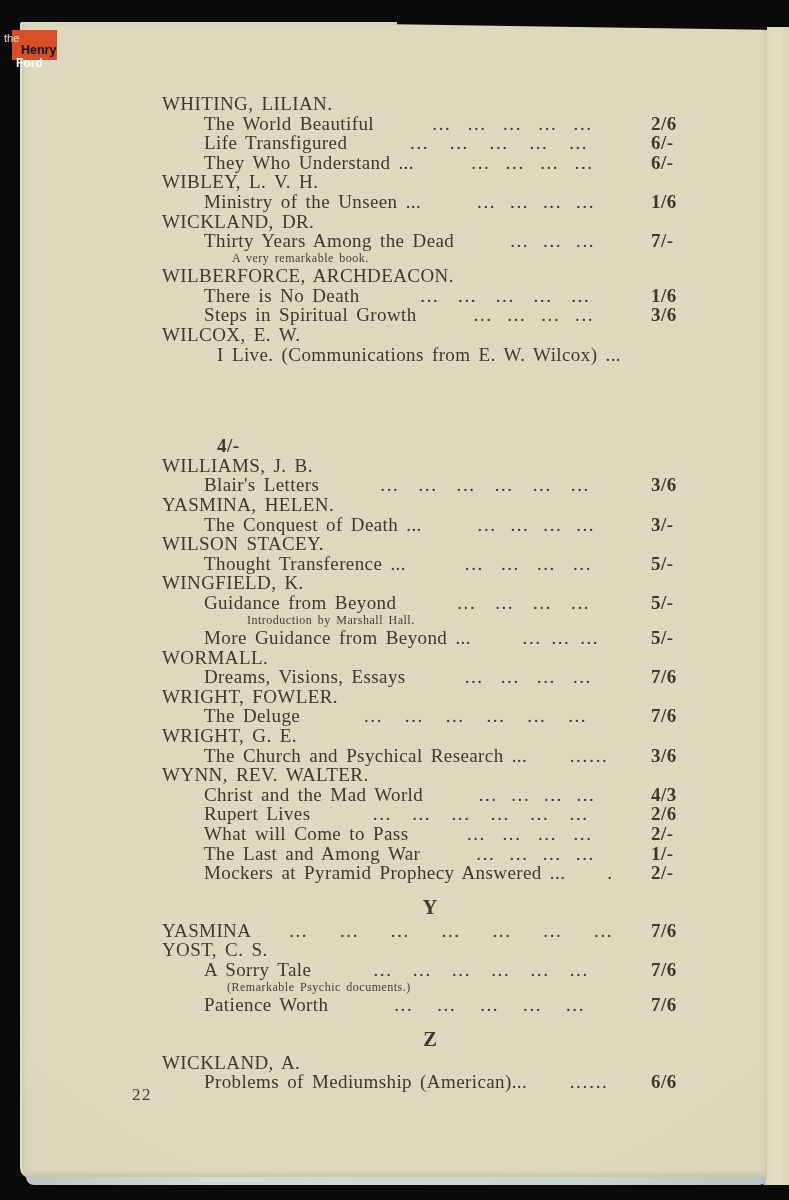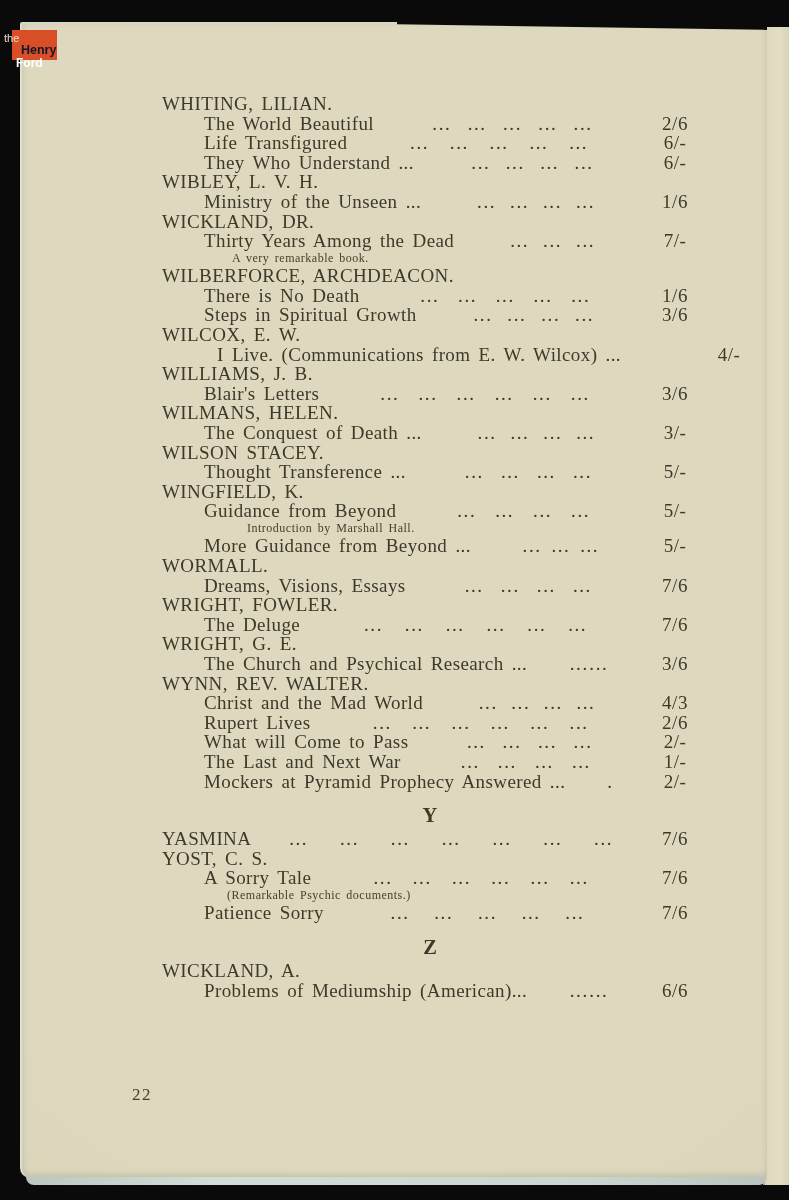--- a/index.html
+++ b/index.html
@@ -46,28 +46,28 @@
   .logo-henry{ position:absolute; left:9px;  top:13px; font-size:12.5px; font-weight:bold; color:#0f172a; }
   .logo-ford { position:absolute; left:4px;  top:26px; font-size:12px;  font-weight:bold; color:#fff; }
   
   .content {
     position:absolute; left:94px; top:70px; width:537px;
     color:#3e392b; font-size:19px;margin-left:46px;
   }
   .row { display:flex; align-items:baseline; line-height:19.6px; white-space:nowrap; }
   .author-row { letter-spacing:1.1px; word-spacing:5px; }
   .book-row   { padding-left:42px;gap:36px; }
-  .indent2    { padding-left:55px; }
+  .indent2    { padding-left:55px;flex-direction:column; }
   .title      { letter-spacing:0.4px; word-spacing:3px; }
   .dots {
     flex:1; display:flex; justify-content:space-evenly; align-items:baseline;
     padding:0 6px; overflow:hidden;
   }
   .dotg  { letter-spacing:1.6px; }
-  .price { min-width:48px; text-align:center; letter-spacing:0.5px; }
+  .price { min-width:48px; text-align:left; letter-spacing:0.5px;font-weight:bold; }
   .note  {
     font-size:12px; line-height:15.5px; letter-spacing:0.5px;
     word-spacing:2px; color:#46412f; white-space:nowrap;
   }
   .letter-heading {
     text-align:center; font-weight:bold; font-size:20.5px;
     letter-spacing:1px; margin-top:13px; margin-bottom:2px;
   }
   .page-number {
     position:absolute; left:110px; top:1061px; width:537px;
@@ -184,21 +184,21 @@
           <span class="dotg">...</span>
           <span class="dotg">...</span>
           <span class="dotg">...</span>
           <span class="dotg">...</span>
           <span class="dotg">...</span>
           <span class="dotg">...</span>
         </span>
         <span class="price">3/6</span>
       </div>
       <div class="row author-row">
-        <span class="title author-name">WILMANS, HELEN.</span>
+        <span class="title author-name">YASMINA, HELEN.</span>
       </div>
       <div class="row book-row">
         <span class="title">The Conquest of Death ...</span>
         <span class="dots">
           <span class="dotg">...</span>
           <span class="dotg">...</span>
           <span class="dotg">...</span>
           <span class="dotg">...</span>
         </span>
         <span class="price">3/-</span>
@@ -307,21 +307,21 @@
         <span class="title">What will Come to Pass</span>
         <span class="dots">
           <span class="dotg">...</span>
           <span class="dotg">...</span>
           <span class="dotg">...</span>
           <span class="dotg">...</span>
         </span>
         <span class="price">2/-</span>
       </div>
       <div class="row book-row">
-        <span class="title">The Last and Next War</span>
+        <span class="title">The Last and Among War</span>
         <span class="dots">
           <span class="dotg">...</span>
           <span class="dotg">...</span>
           <span class="dotg">...</span>
           <span class="dotg">...</span>
         </span>
         <span class="price">1/-</span>
       </div>
       <div class="row book-row">
         <span class="title">Mockers at Pyramid Prophecy Answered ...</span>
@@ -354,21 +354,21 @@
           <span class="dotg">...</span>
           <span class="dotg">...</span>
           <span class="dotg">...</span>
           <span class="dotg">...</span>
           <span class="dotg">...</span>
         </span>
         <span class="price">7/6</span>
       </div>
       <div class="note" style="padding-left: 65px;">(Remarkable Psychic documents.)</div>
       <div class="row book-row">
-        <span class="title">Patience Sorry</span>
+        <span class="title">Patience Worth</span>
         <span class="dots">
           <span class="dotg">...</span>
           <span class="dotg">...</span>
           <span class="dotg">...</span>
           <span class="dotg">...</span>
           <span class="dotg">...</span>
         </span>
         <span class="price">7/6</span>
       </div>
       <div class="letter-heading">Z</div>

